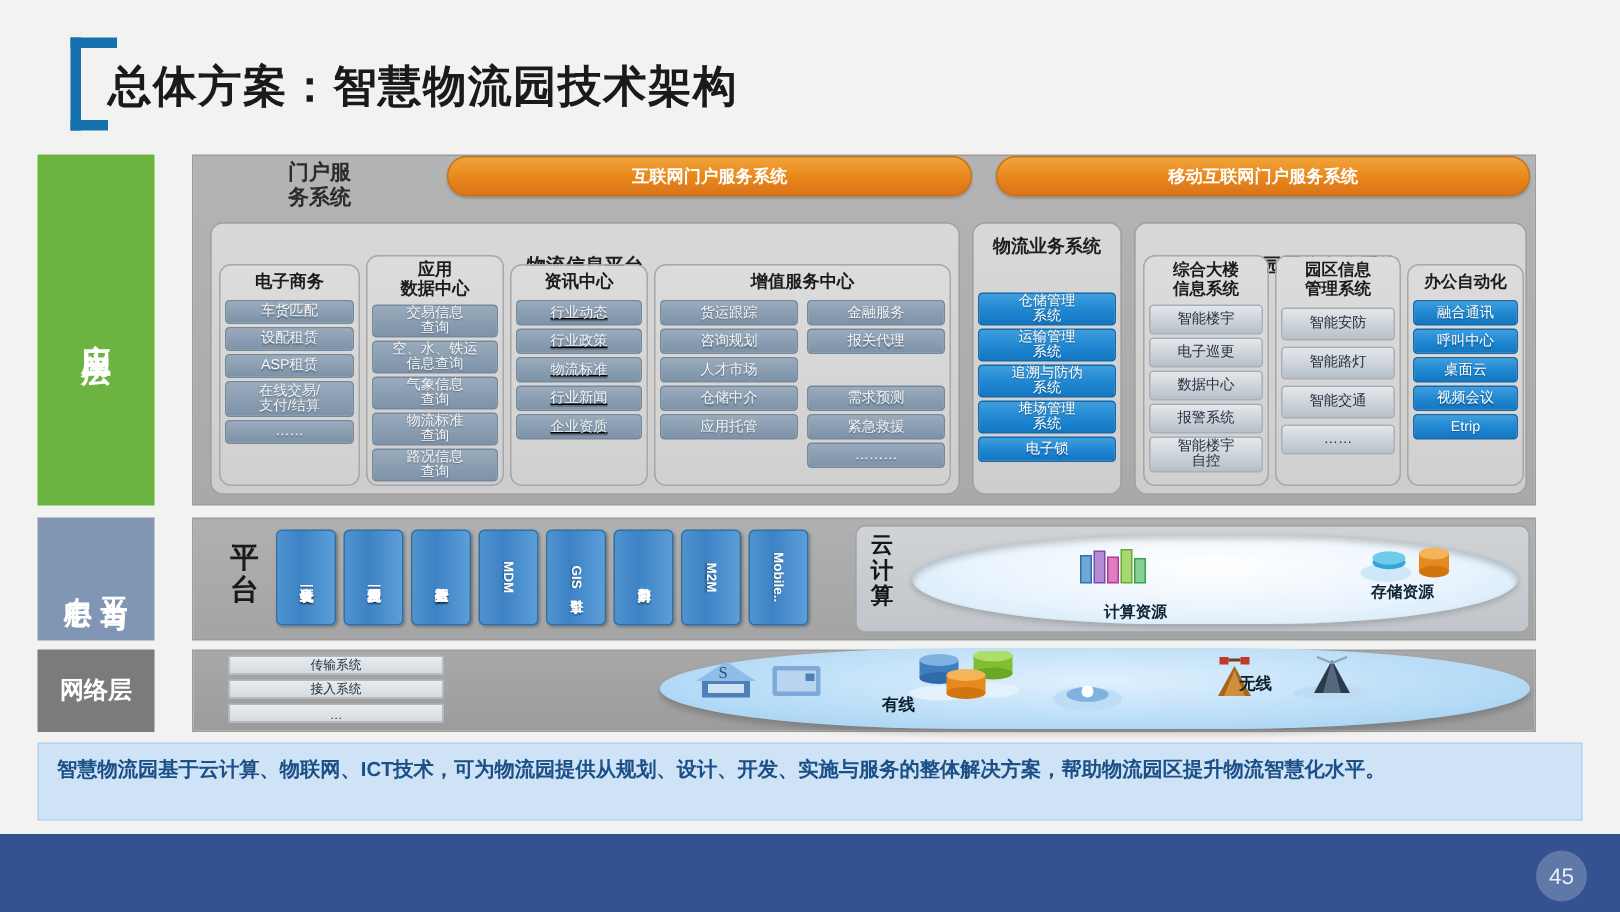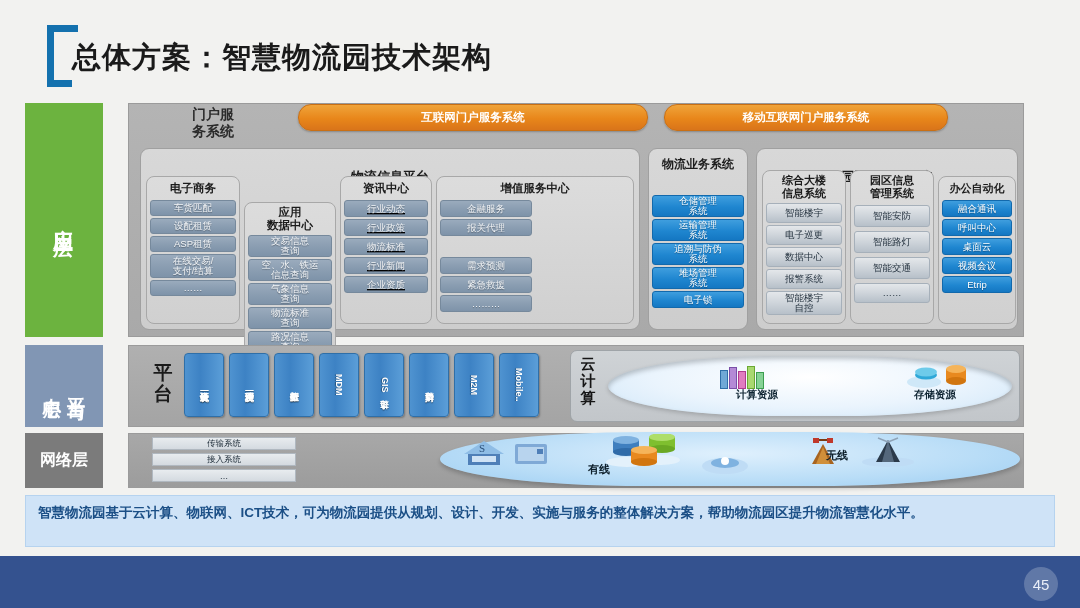--- a/index.html
+++ b/index.html
@@ -71,21 +71,21 @@
   }
   .portal-btn{
     position:absolute; height:27px; border-radius:13px;
     background:linear-gradient(180deg,#f0a43a 0%,#e8861a 55%,#d9741a 100%);
     border:1px solid #c96f14;
     color:#fff; font-size:11.5px; font-weight:bold;
     display:flex; align-items:center; justify-content:center;
     box-shadow:0 1px 2px rgba(0,0,0,.25);
   }
   #portal-btn-1{ left:298px; top:104px; width:350px; }
-  #portal-btn-2{ left:664px; top:104px; width:284px; }
+  #portal-btn-2{ left:664px; top:104px; width:356px; }
 
   
   .group{
     position:absolute;
     background:linear-gradient(180deg,#d8d8d8 0%,#cdcdcd 100%);
     border:1px solid #a0a0a0; border-radius:9px;
   }
   .group-title{
     text-align:center; font-size:13px; font-weight:bold; color:#1d1d1d;
     line-height:15px; padding-top:20px;
@@ -241,21 +241,21 @@
   <div style="margin-top:5px;">
     <div class="chip chip-steel" style="height:16px;">车货匹配</div>
     <div class="chip chip-steel" style="height:16px;">设配租赁</div>
     <div class="chip chip-steel" style="height:16px;">ASP租赁</div>
     <div class="chip chip-steel" style="height:24px; white-space:pre-line;">在线交易/
 支付/结算</div>
     <div class="chip chip-steel" style="height:16px;">……</div>
   </div>
 </div>
 
-<div class="subgroup" style="left:244px; top:170px; width:92px; height:154px;margin-top:32px;">
+<div class="subgroup" style="left:244px; top:170px; width:92px; height:154px;">
   <div class="subgroup-title">应用</div>
   <div class="subgroup-title" style="padding-top:0;">数据中心</div>
   <div style="margin-top:3px;">
     <div class="chip chip-steel" style="height:22px; white-space:pre-line;">交易信息
 查询</div>
     <div class="chip chip-steel" style="height:22px; white-space:pre-line;">空、水、铁运
 信息查询</div>
     <div class="chip chip-steel" style="height:22px; white-space:pre-line;">气象信息
 查询</div>
     <div class="chip chip-steel" style="height:22px; white-space:pre-line;">物流标准
@@ -273,20 +273,27 @@
     <div class="chip chip-steel" style="height:17px;">物流标准</div>
     <div class="chip chip-steel" style="height:17px;">行业新闻</div>
     <div class="chip chip-steel" style="height:17px;">企业资质</div>
   </div>
 </div>
 
 <div class="subgroup" style="left:436px; top:176px; width:198px; height:148px;">
   <div class="subgroup-title" style="padding-top:5px;">增值服务中心</div>
   <div style="display:flex; margin-top:5px;">
     <div style="width:50%;">
+      <div class="chip chip-steel" style="height:17px;">货运跟踪</div>
+      <div class="chip chip-steel" style="height:17px;">咨询规划</div>
+      <div class="chip chip-steel" style="height:17px;">人才市场</div>
+      <div class="chip chip-steel" style="height:17px;">仓储中介</div>
+      <div class="chip chip-steel" style="height:17px;">应用托管</div>
+    </div>
+    <div style="width:50%;">
       <div class="chip chip-steel" style="height:17px;">金融服务</div>
       <div class="chip chip-steel" style="height:17px;">报关代理</div>
       <div class="chip chip-steel" style="height:17px;margin-top:21px;">需求预测</div>
       <div class="chip chip-steel" style="height:17px;">紧急救援</div>
       <div class="chip chip-steel" style="height:17px;">………</div>
     </div>
   </div>
 </div>
 
 <div class="group" style="left:648px; top:148px; width:100px; height:182px;">
@@ -380,21 +387,21 @@
     <rect x="3" y="7" width="6" height="17" fill="#6fa8d6"></rect>
   <rect x="11" y="3" width="8" height="22" fill="#7a4fa8"></rect>
     <rect x="12" y="4" width="6" height="20" fill="#b48ad6"></rect>
   <rect x="20" y="7" width="8" height="18" fill="#b03a8f"></rect>
     <rect x="21" y="8" width="6" height="16" fill="#e07cc0"></rect>
   <rect x="29" y="2" width="8" height="23" fill="#6aa832"></rect>
     <rect x="30" y="3" width="6" height="21" fill="#a8d870"></rect>
   <rect x="38" y="8" width="8" height="17" fill="#3c9e50"></rect>
     <rect x="39" y="9" width="6" height="15" fill="#86d295"></rect>
 </svg>
-<div class="cloud-res" style="left:712px; top:388px;">计算资源</div>
+<div class="cloud-res" style="left:712px; top:401px;">计算资源</div>
 
 <svg class="icosvg" style="left:906px; top:364px;" width="64" height="26">
   <ellipse cx="18" cy="18" rx="17" ry="6" fill="#cfe8f8"></ellipse>
   <ellipse cx="20" cy="11" rx="11" ry="4.5" fill="#2fa8d8"></ellipse>
   <ellipse cx="20" cy="8" rx="11" ry="4.5" fill="#6ecbea"></ellipse>
   <rect x="40" y="5" width="20" height="12" fill="#e8891f"></rect>
   <ellipse cx="50" cy="17" rx="10" ry="4" fill="#d1750f"></ellipse>
   <ellipse cx="50" cy="5" rx="10" ry="4" fill="#f5b45a"></ellipse>
 </svg>
 <div class="cloud-res" style="left:890px; top:388px;">存储资源</div>

